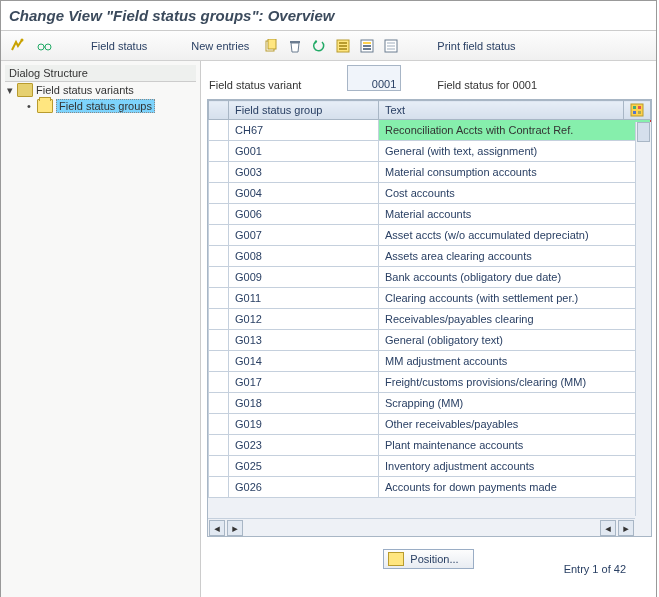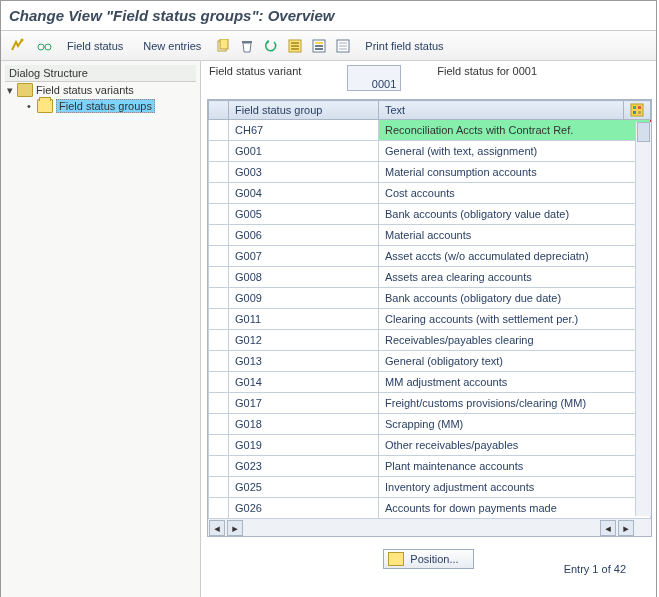--- a/index.html
+++ b/index.html
@@ -36,21 +36,21 @@
     display:inline-flex;
     align-items:center;
     justify-content:center;
     height:20px;
     min-width:20px;
     padding:0 2px;
     border:1px solid transparent;
     background:transparent;
     cursor:pointer;
   }
-  .tb-label { color:#2a4064; font-size:11px; padding:0 8px; cursor:pointer;}
+  .tb-label { color:#2a4064; font-size:11px; padding:0 8px; cursor:pointer;margin-left:24px;}
   .body-area { display:flex; height: 538px;}
   .left-pane {
     width: 200px;
     border-right: 1px solid #ccc;
     padding: 4px;
     background:#f8f8f7;
   }
   .left-title {
     padding:2px 4px;
     border-bottom:1px solid #ccc;
@@ -60,21 +60,21 @@
   .tree-row { display:flex; align-items:center; padding:1px 0;}
   .tree-ind0 { padding-left:2px;}
   .tree-ind1 { padding-left:22px;}
   .folder-ic {width:16px;height:14px;display:inline-block;margin-right:3px;}
   .folder-closed{background:#e6d070;border:1px solid #b89b2e;border-radius:1px;}
   .folder-open{background:#ffe680;border:1px solid #b89b2e;border-radius:1px;position:relative;}
   .folder-open:before{content:"";position:absolute;top:-3px;left:1px;width:10px;height:3px;background:#ffe680;border:1px solid #b89b2e;border-bottom:none;border-radius:1px 1px 0 0;}
   .tree-caret{width:10px;color:#444;display:inline-block;}
   .tree-sel{background:#7dd3fc;border:1px dotted #888;}
   .right-pane{flex:1;display:flex;flex-direction:column;}
-  .header-row{display:flex;align-items:flex-start;gap:8px;padding:4px 8px;}
+  .header-row{display:flex;align-items:flex-end;gap:8px;padding:4px 8px;}
   .header-label{color:#333;}
   .variant-box{
     width:54px;height:18px;text-align:right;padding:12px 4px;
     border:1px solid #a7b5c6;background:#f0f4fa;color:#2a4064;
   }
   .table-outer{margin:4px 4px 0 6px;border:1px solid #a8b6c5;background:#eef1f6;height:438px;position:relative;}
   .table-scroll{overflow:hidden;}
   table.grid{border-collapse:collapse;width:100%;}
   table.grid th{
     background:linear-gradient(#e7eef7,#d5dfec);
@@ -233,25 +233,20 @@
                   <td class="cell-code">G003</td>
                   <td class="cell-text" colspan="2">Material consumption accounts</td>
                 </tr>
                 <tr>
                   <td class="row-handle"></td>
                   <td class="cell-code">G004</td>
                   <td class="cell-text" colspan="2">Cost accounts</td>
                 </tr>
                 <tr>
                   <td class="row-handle"></td>
-                  <td class="cell-code">G005</td>
-                  <td class="cell-text" colspan="2">Bank accounts (obligatory value date)</td>
-                </tr>
-                <tr>
-                  <td class="row-handle"></td>
                   <td class="cell-code">G006</td>
                   <td class="cell-text" colspan="2">Material accounts</td>
                 </tr>
                 <tr>
                   <td class="row-handle"></td>
                   <td class="cell-code">G007</td>
                   <td class="cell-text" colspan="2">Asset accts (w/o accumulated depreciatn)</td>
                 </tr>
                 <tr>
                   <td class="row-handle"></td>

